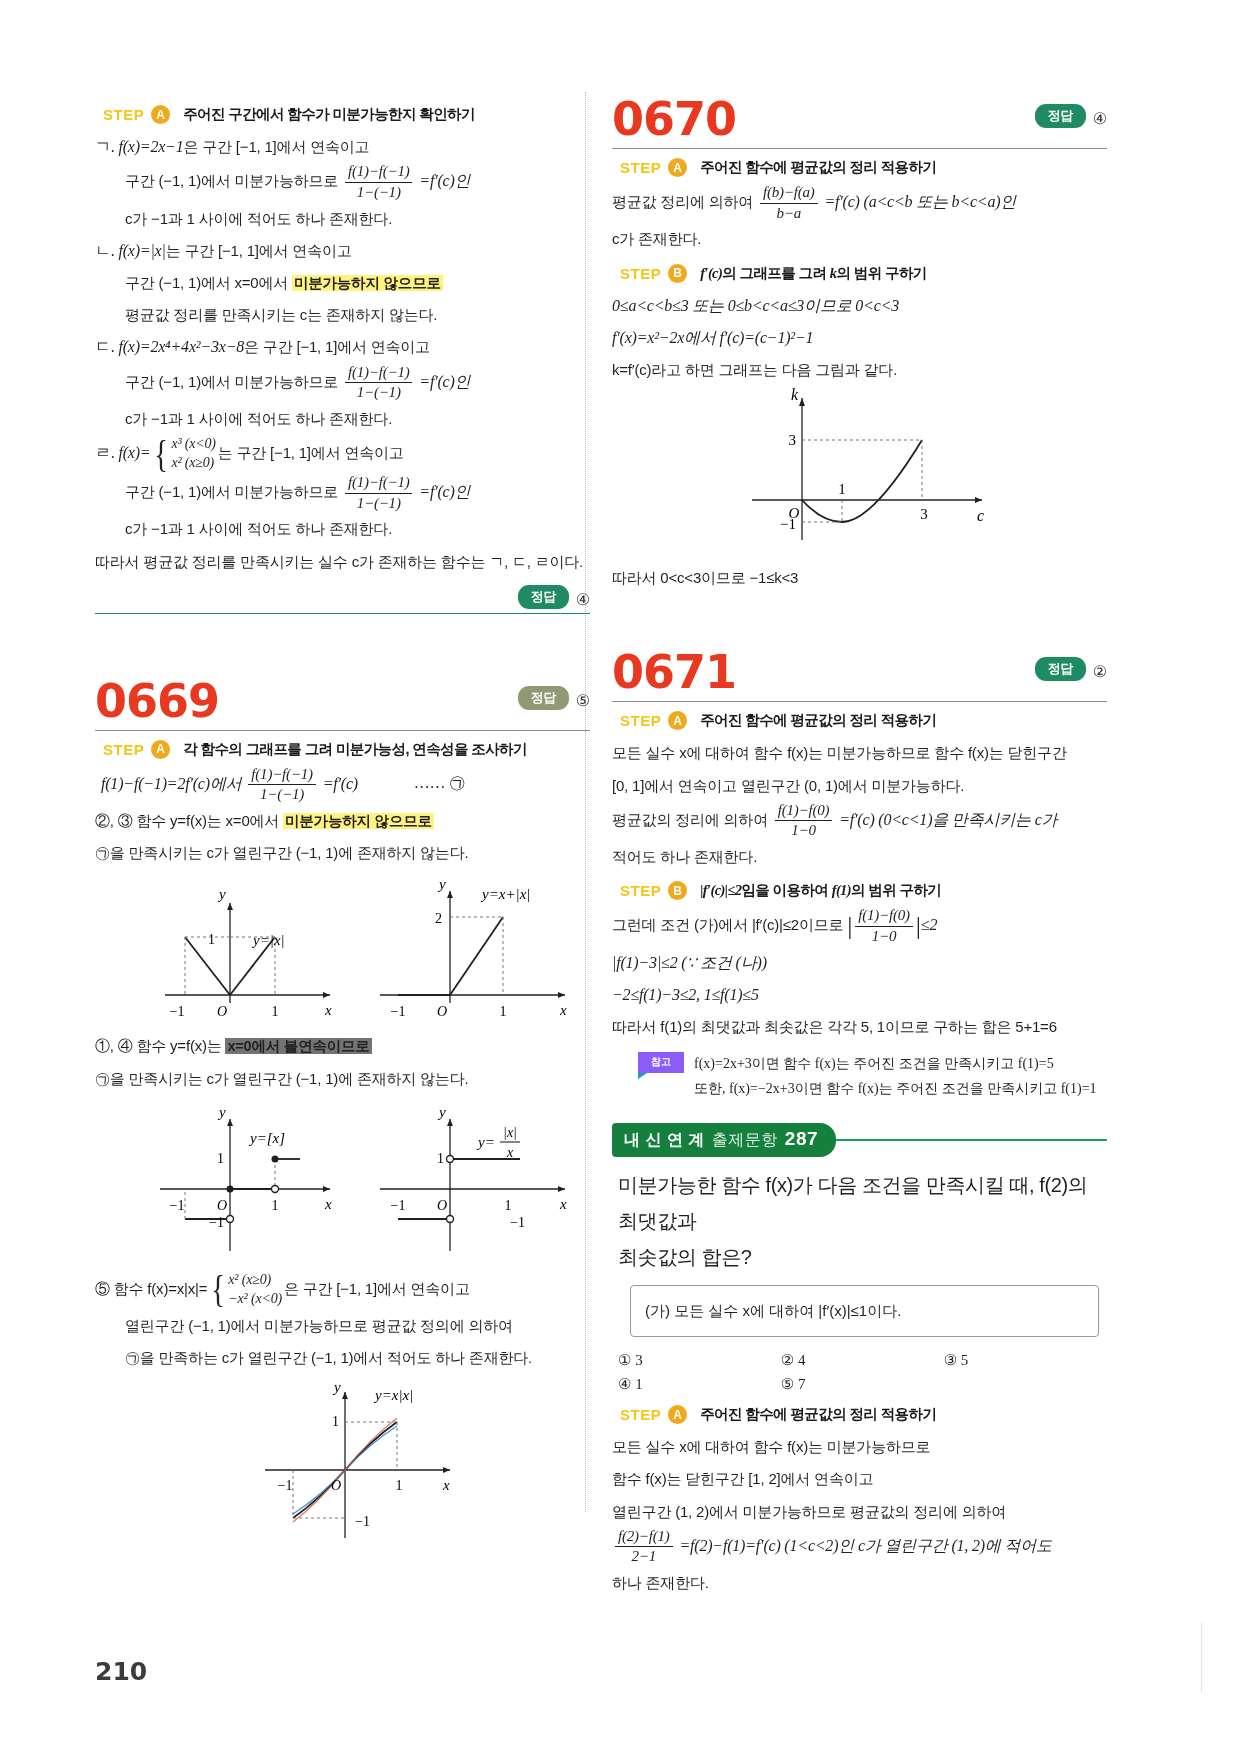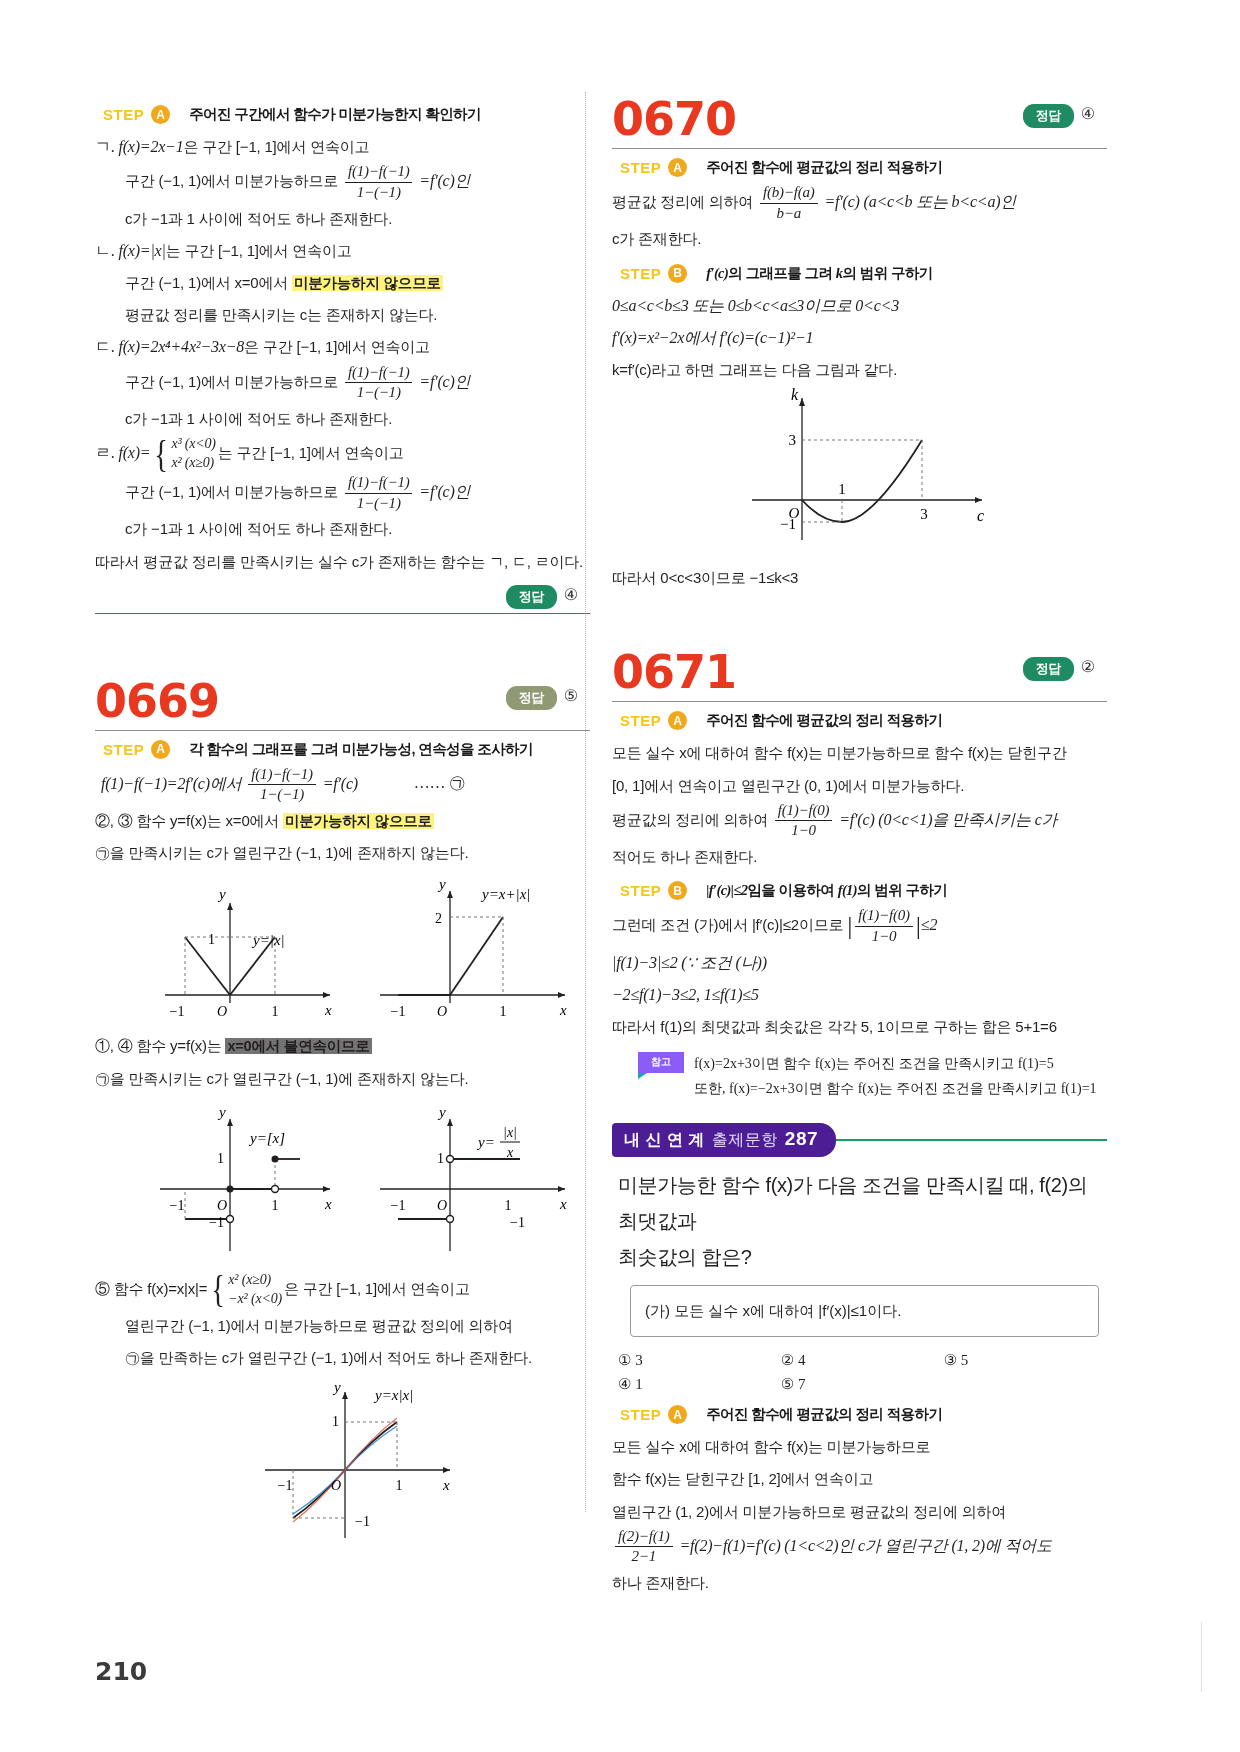--- a/index.html
+++ b/index.html
@@ -22,22 +22,22 @@
 
   
   .qnum {
     font-family:"DejaVu Sans", sans-serif; font-weight:bold;
     font-size:46px; color:#e8381f; letter-spacing:-1px;
     line-height:1; margin:0 0 6px 0;
   }
   .qhead { position:relative; }
   .qrule { border-top:1.6px solid #8e8e8e; margin:0 0 9px 0; }
   .ans-badge {
-    position:absolute; right:12px; top:8px;
-    display:flex; align-items:flex-start; gap:7px;
+    position:absolute; right:0; top:8px;
+    display:flex; align-items:flex-end; gap:7px;
   }
   .ans-pill {
     background:#8f9a74; color:#fff; border-radius:11px;
     font-family:"Liberation Sans", sans-serif; font-weight:bold;
     font-size:13px; padding:3px 13px; letter-spacing:-0.5px;
   }
   .ans-pill.green { background:#1f8b63; }
   .ans-val { font-size:16px; color:#333; }
 
   
@@ -47,21 +47,21 @@
     font-size:15px; color:#f5c518; letter-spacing:0.5px;
   }
   .step-badge {
     width:19px; height:19px; border-radius:50%;
     background:#f0a81c; color:#fff;
     font-family:"Liberation Sans", sans-serif; font-weight:bold;
     font-size:12px; display:flex; align-items:center; justify-content:center;
   }
   .step-title {
     font-family:"Liberation Sans", sans-serif; font-weight:bold;
-    font-size:14.5px; color:#1a1a1a; margin-left:12px; letter-spacing:-0.6px;
+    font-size:14.5px; color:#1a1a1a; margin-left:6px; letter-spacing:-0.6px;
   }
 
   
   .t { font-size:16px; line-height:1.95; letter-spacing:-0.2px; }
   .t-ko { font-family:"Liberation Sans", sans-serif; font-size:15px; }
   .line { display:block; margin:1px 0; white-space:nowrap; }
   .ind  { padding-left:30px; }
   i.v { font-family:"Liberation Serif", serif; font-style:italic; }
   .hl { background:#fdf37f; padding:0 2px; font-family:"Liberation Sans", sans-serif; font-weight:bold; font-size:14.5px; }
   .hlr { background:#737373; padding:0 2px; font-family:"Liberation Sans", sans-serif; font-weight:bold; font-size:14.5px; }
@@ -89,21 +89,21 @@
   .chamgo-tag:after {
     content:""; position:absolute; left:0; bottom:-6px;
     border-left:9px solid #18a3b5; border-bottom:6px solid transparent;
   }
   .chamgo-body { font-size:14px; line-height:1.75; }
 
   
   .naesin { margin-top:22px; position:relative; }
   .naesin-bar { display:flex; align-items:center; }
   .naesin-tag {
-    background:#4c1d95; color:#fff; border-radius:4px 16px 16px 4px;
+    background:#15803d; color:#fff; border-radius:4px 16px 16px 4px;
     font-family:"Liberation Sans", sans-serif; font-weight:bold;
     font-size:16px; padding:5px 18px 6px 12px; letter-spacing:0.5px;
     display:flex; align-items:baseline; gap:7px;
   }
   .naesin-tag .sl { opacity:.85; font-weight:normal; }
   .naesin-tag .num { font-size:19px; }
   .naesin-line { flex:1; border-top:2px solid #14a05c; }
   .naesin-q { font-family:"Liberation Sans", sans-serif; font-size:20px; line-height:1.8; margin:10px 0 0 6px; letter-spacing:-0.4px; }
   .cond-box {
     border:1.2px solid #9a9a9a; border-radius:4px;

